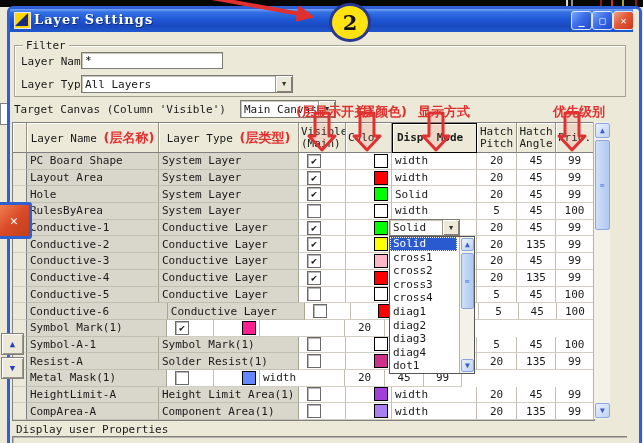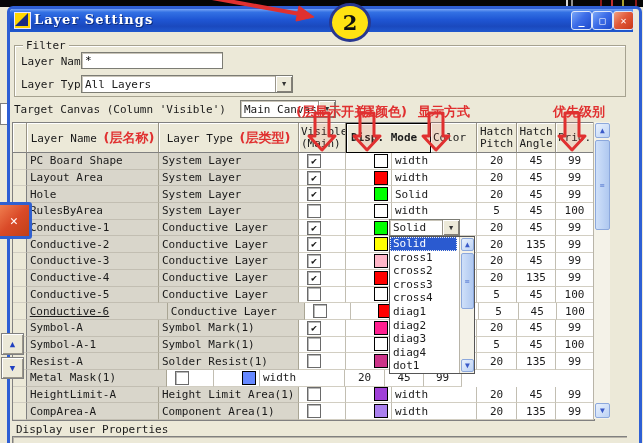--- a/index.html
+++ b/index.html
@@ -150,25 +150,25 @@
         <span class="redtext zh">(层名称)</span></span>
         </div>
       <div class="hcell" style="width:140px;">
         <span><span>Layer Type</span>
         <span class="redtext zh">(层类型)</span></span>
         </div>
       <div class="hcell left" style="width:47px;">
         <span>Visible</span>
           <span>(Main)</span>
         </div>
+      <div class="hcell left" style="width:46px;">
+        <span>Color</span>
+        </div>
       <div class="hcell disp" style="width:85px;">
         <span>Disp. Mode</span>
-        </div>
-      <div class="hcell left" style="width:46px;">
-        <span>Color</span>
         </div>
       <div class="hcell" style="width:40px;">
         <span>Hatch</span>
           <span>Pitch</span>
         </div>
       <div class="hcell" style="width:39px;">
         <span>Hatch</span>
           <span>Angle</span>
         </div>
       <div class="hcell" style="width:38px;">
@@ -308,36 +308,35 @@
           <div class="cell" style="width: 46px;">
             <div class="swatch" style="background: rgb(255, 255, 255);"></div>
           </div>
           <div class="cell disp" style="width: 85px;"></div>
           <div class="cell num" style="width: 40px;">5</div>
           <div class="cell num" style="width: 39px;">45</div>
           <div class="cell num" style="width: 38px;">100</div>
         </div>
         <div class="grow">
           <div class="cell sel" style="width: 14px;"></div>
-          <div class="cell frozen" style="width: 144px; text-decoration: underline;">Conductive-6</div>
+          <div class="cell frozen" style="width: 144px;">Conductive-6</div>
           <div class="cell frozen" style="width: 140px;">Conductive Layer</div>
           <div class="cell" style="width: 47px;">
             <div class="cb"></div>
           </div>
           <div class="cell" style="width: 46px;">
             <div class="swatch" style="background: rgb(255, 0, 0);"></div>
           </div>
           <div class="cell disp" style="width: 85px;"></div>
           <div class="cell num" style="width: 40px;">5</div>
           <div class="cell num" style="width: 39px;">45</div>
           <div class="cell num" style="width: 38px;">100</div>
         </div>
         <div class="grow">
           <div class="cell sel" style="width: 14px;"></div>
-          <div class="cell frozen" style="width: 132px;">Symbol-A</div>
           <div class="cell frozen" style="width: 140px;">Symbol Mark(1)</div>
           <div class="cell" style="width: 47px;">
             <div class="cb">✔</div>
           </div>
           <div class="cell" style="width: 46px;">
             <div class="swatch" style="background: rgb(255, 32, 144);"></div>
           </div>
           <div class="cell disp" style="width: 85px;"></div>
           <div class="cell num" style="width: 40px;">20</div>
           <div class="cell num" style="width: 39px;">45</div>

